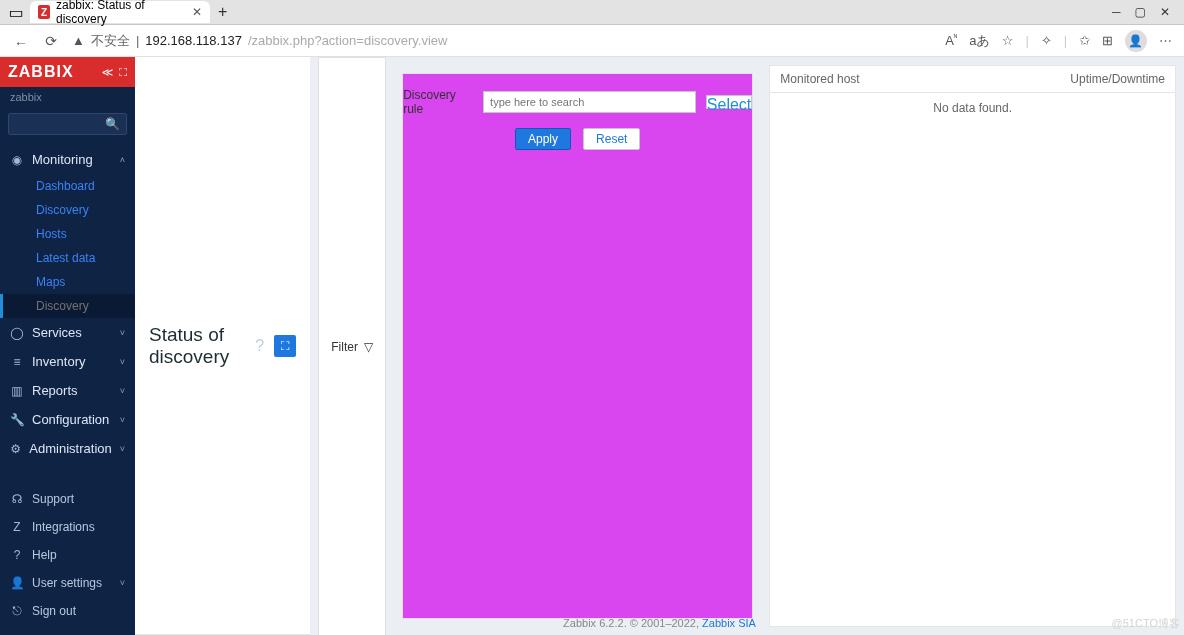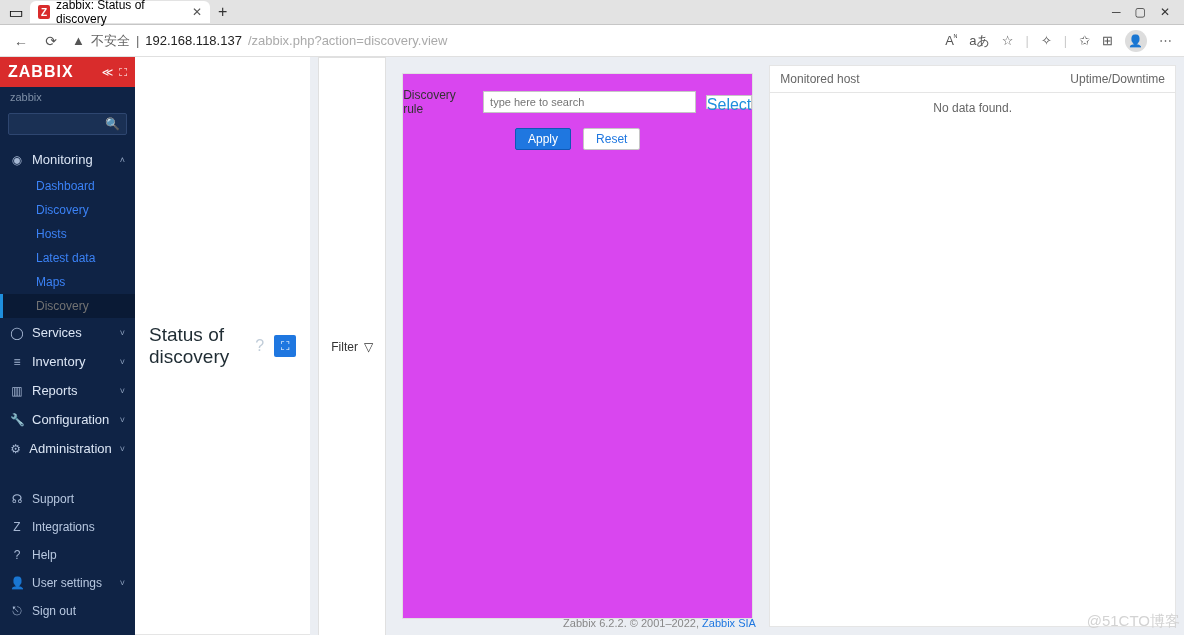--- a/index.html
+++ b/index.html
@@ -62,21 +62,21 @@
   .tbl-head { display:flex; font-size:12px; border-bottom:1px solid #e5e5e5; }
   .th { padding:6px 10px; color:#1f77e0; }
   .th.monitored, .th.uptime { color:#666; }
   .col-discovered { width:395px; }
   .col-monitored { width:290px; }
   .col-uptime { flex:1; }
   .sort-arrow { color:#1f77e0; font-size:9px; margin-left:3px; }
   .tbl-body { text-align:center; padding:8px 0; font-size:12px; color:#666; }
   .footer { text-align:center; font-size:11px; color:#888; position:absolute; bottom:6px; left:0; right:0; }
   .footer a { color:#1f77e0; text-decoration:none; }
-  .watermark { position:absolute; right:4px; bottom:4px; color:#d3d3d3; font-size:15px; }
+  .watermark { position:absolute; right:4px; bottom:4px; color:#d3d3d3; font-size:11px; }
 </style>
 </head>
 <body>
 
 <div class="title-bar">
   <div class="tab-strip">
     <div class="tab-icon">▭</div>
     <div class="tab">
       <span class="favicon">Z</span>
       <span>zabbix: Status of discovery</span>

